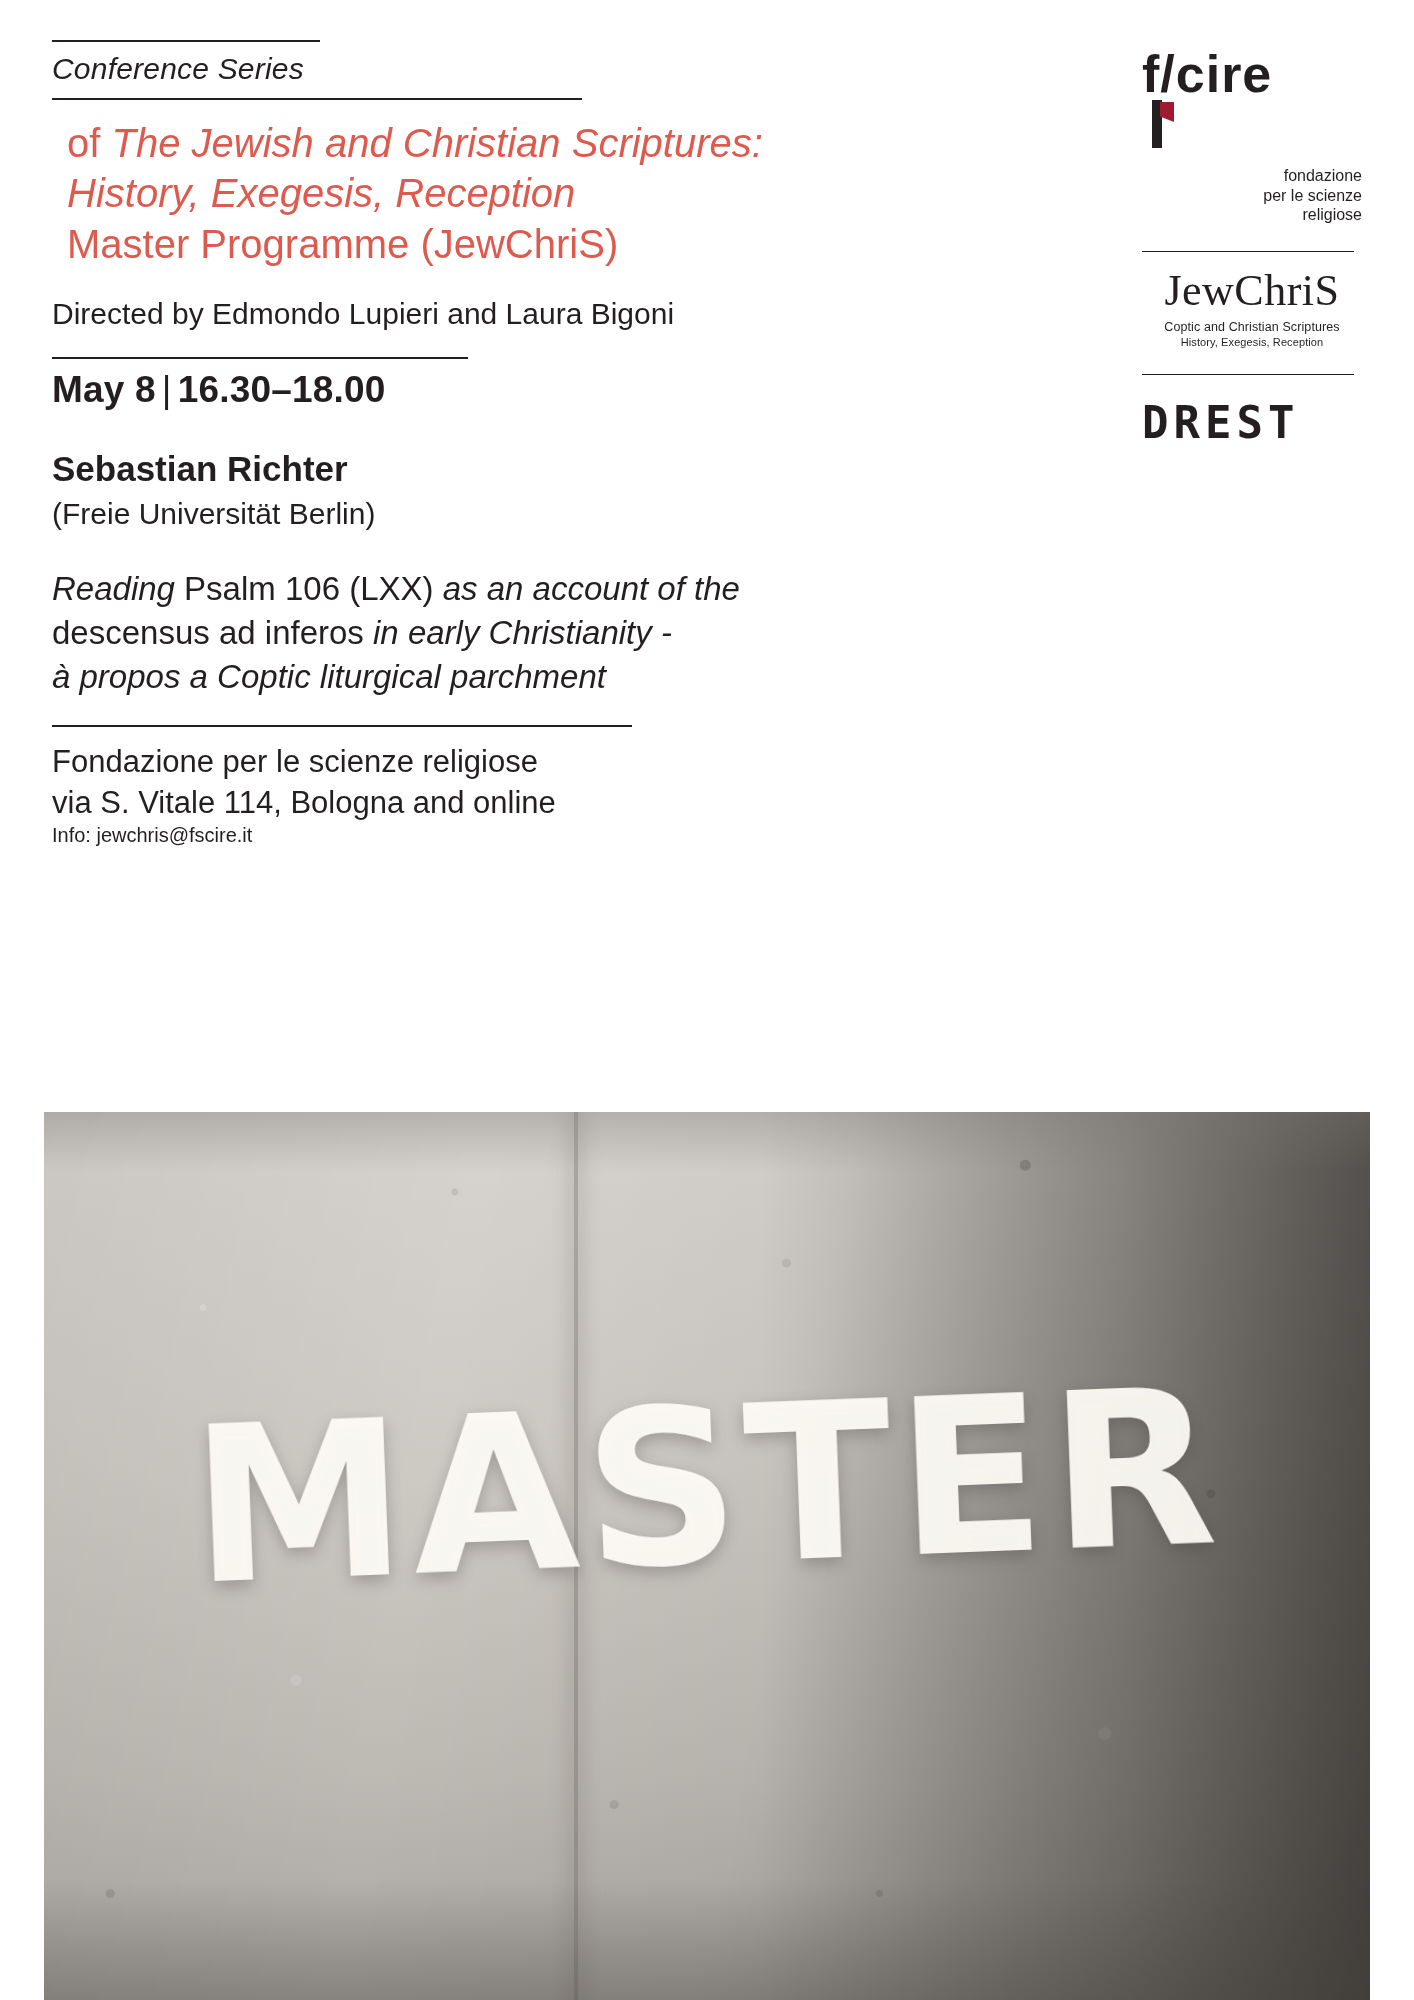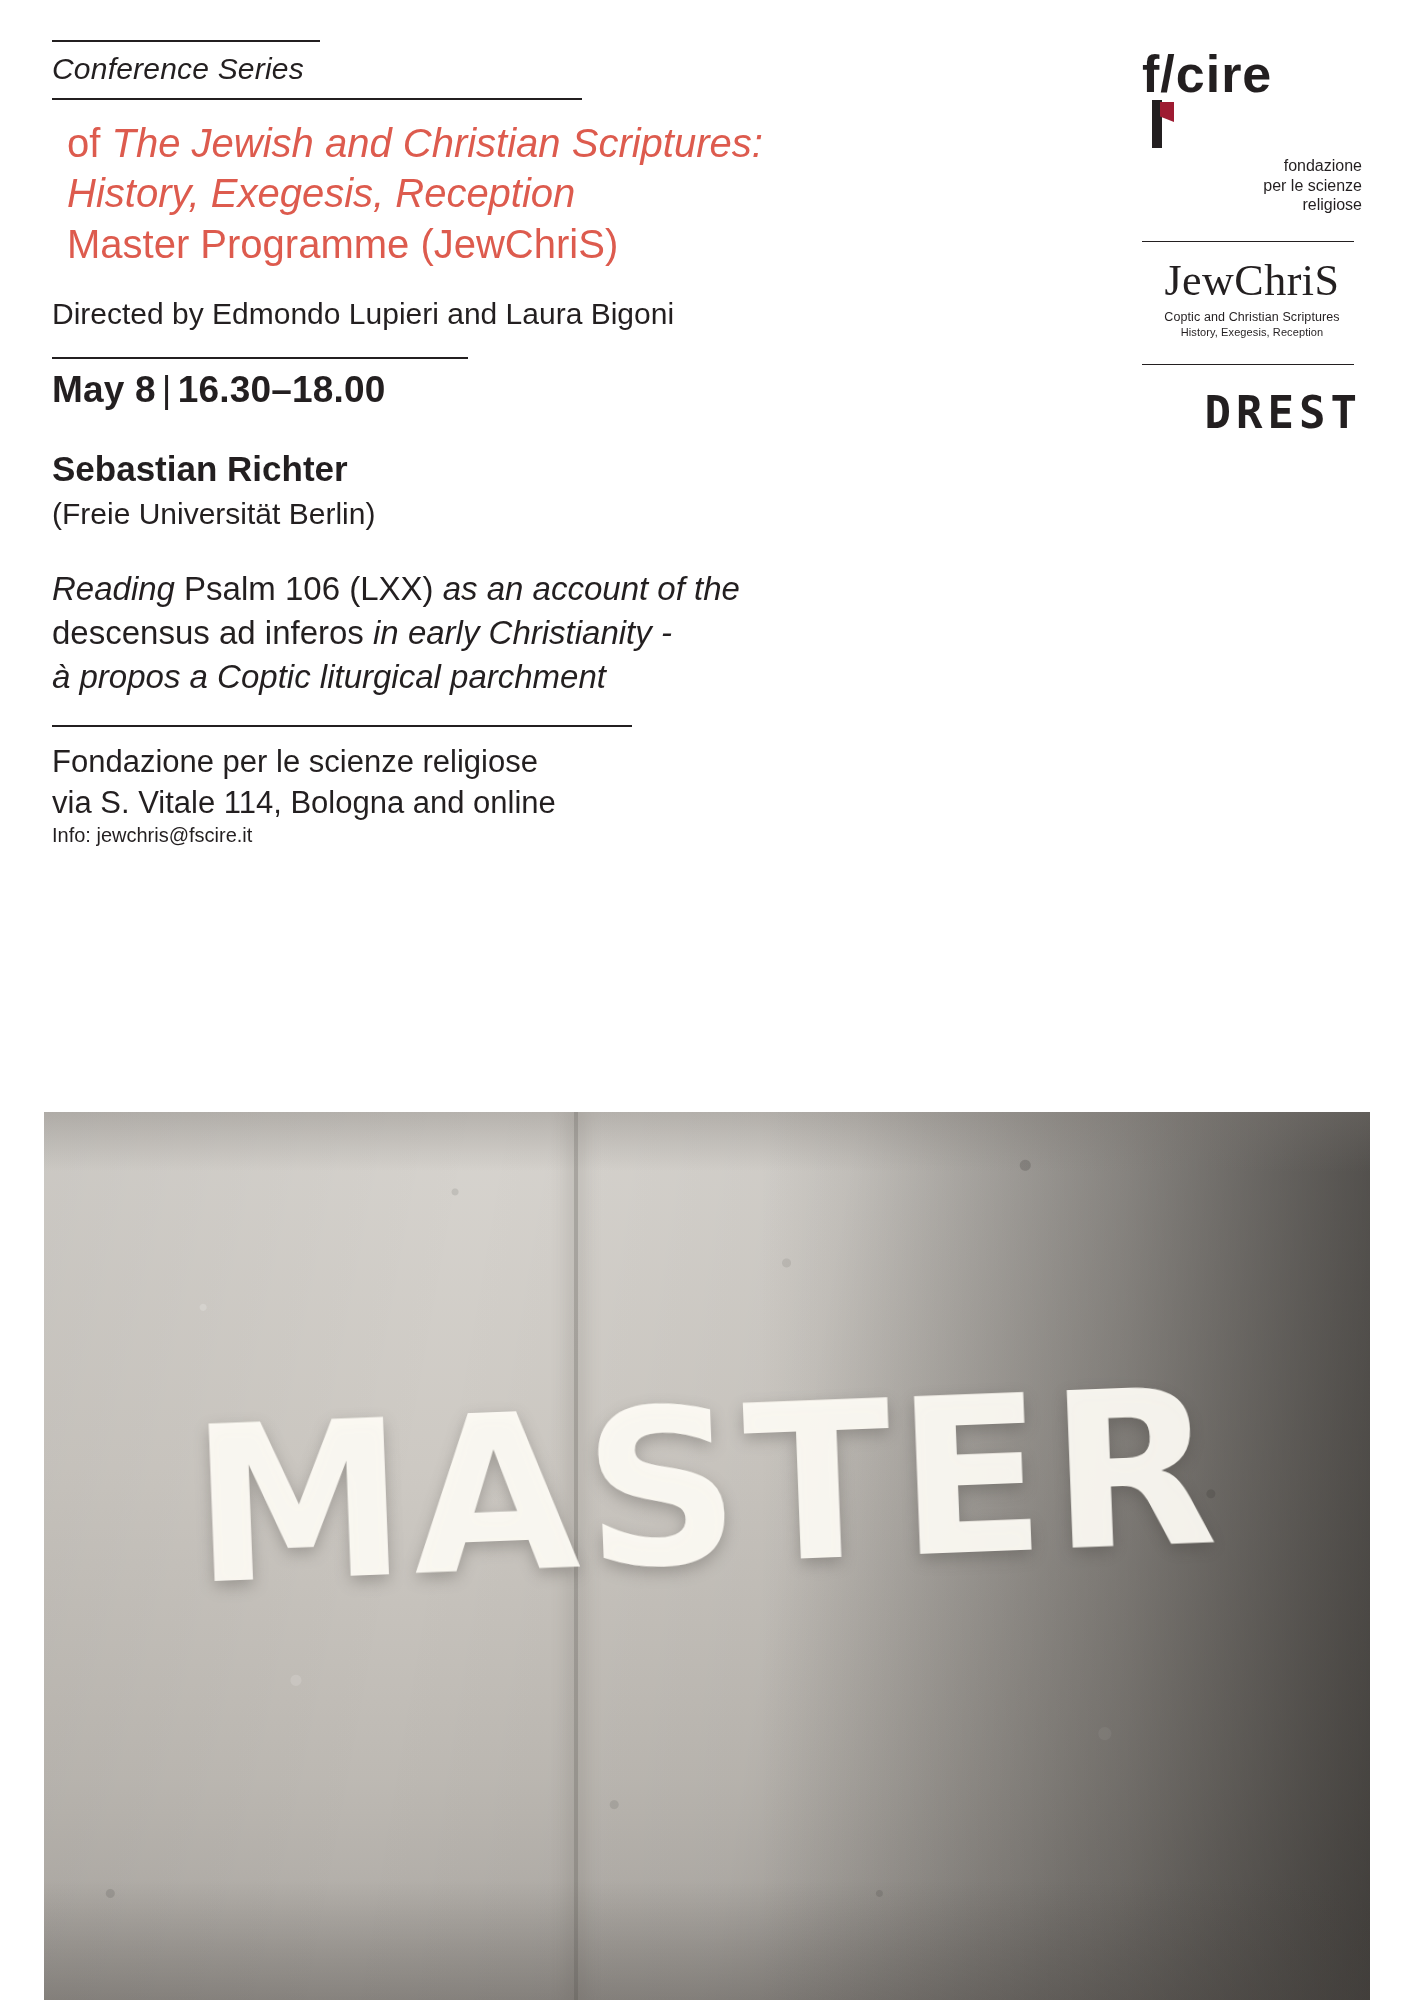--- a/index.html
+++ b/index.html
@@ -144,21 +144,21 @@
   }
   .fscire-mark .flag {
     position: absolute; left: 16px; top: 2px; width: 14px; height: 20px;
     background: #9e1b32;
     clip-path: polygon(0 0, 100% 0, 100% 100%, 0 72%);
   }
   .fscire-sub {
     font-size: 16px;
     line-height: 1.22;
     text-align: right;
-    margin-top: 8px;
+    margin-top: 18px;
     color: #231f20;
   }
 
   .jewchris-logo {
     text-align: center;
   }
   .jewchris-word {
     font-size: 44px;
     letter-spacing: 0.5px;
     color: #231f20;
@@ -170,21 +170,21 @@
     margin-top: 6px;
     letter-spacing: 0.1px;
   }
   .jewchris-sub2 {
     font-size: 11px;
     margin-top: 2px;
     letter-spacing: 0.1px;
   }
 
   .drest {
-    text-align: right;
+    text-align: left;
     font-size: 44px;
     letter-spacing: 5px;
     font-family: "DejaVu Sans Mono", monospace;
     font-weight: bold;
     color: #231f20;
     padding: 6px 0 0 0;
   }
 
   
   .photo {

